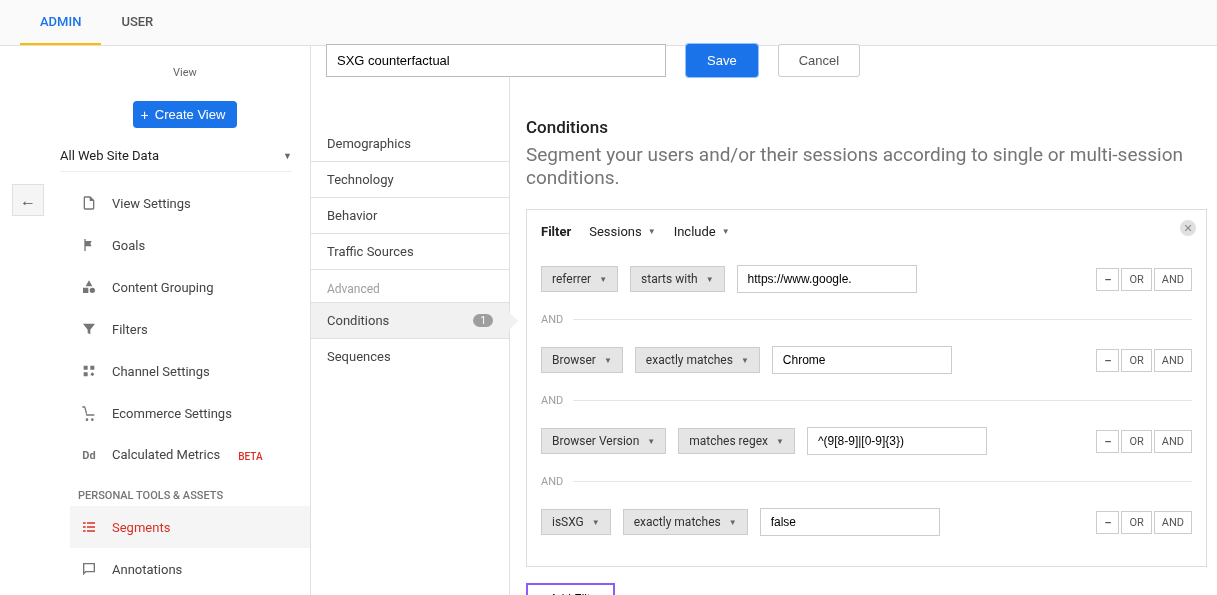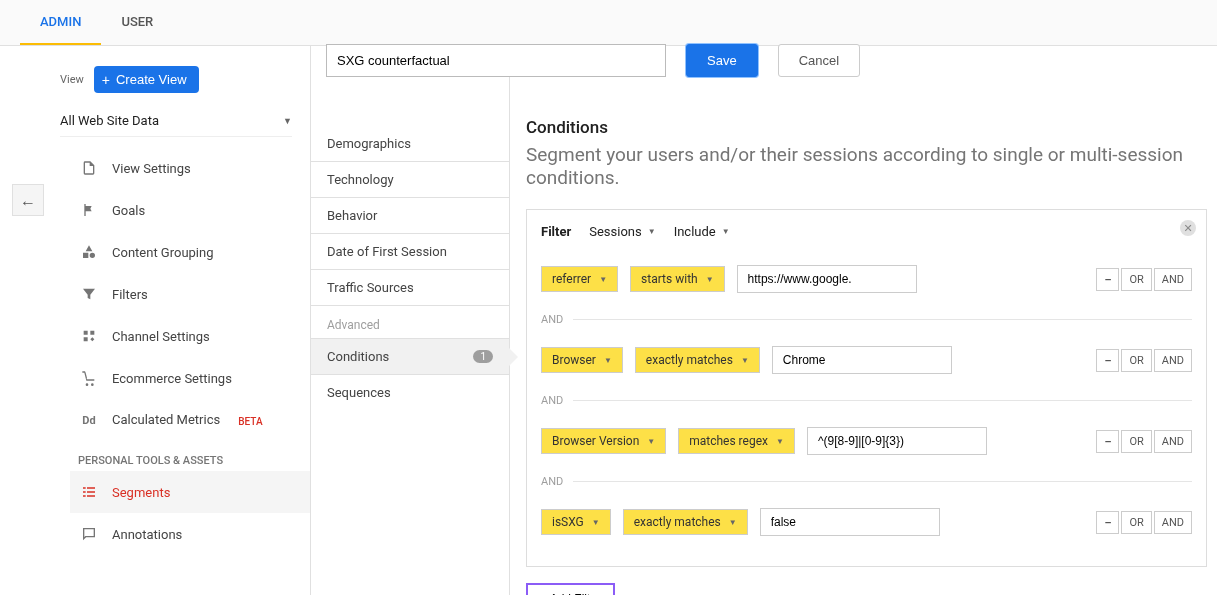--- a/index.html
+++ b/index.html
@@ -5,21 +5,21 @@
   * { box-sizing: border-box; margin: 0; padding: 0; }
   body { font-family: Roboto, Arial, sans-serif; font-size: 13px; color: #212121; background: #fff; width: 1217px; }
   
   .tabs { display: flex; border-bottom: 1px solid #e0e0e0; background: #fafafa; padding-left: 20px; }
   .tab { padding: 14px 20px; font-size: 13px; font-weight: 500; color: #555; cursor: pointer; border-bottom: 2px solid transparent; }
   .tab.active { color: #1a73e8; border-bottom: 2px solid #fbbc04; }
   
   .body { display: flex; }
   
   .left-col { width: 310px; padding: 20px 0 0 12px; position: relative; }
-  .view-row { display: flex; align-items: center; gap: 10px; margin-bottom: 12px; margin-left: 48px; }
+  .view-row { display: flex; align-items: center; gap: 22px; margin-bottom: 12px; margin-left: 48px; flex-direction: column; }
   .view-label { font-size: 11px; color: #666; }
   .create-view-btn { display: flex; align-items: center; gap: 6px; background: #1a73e8; color: #fff; border: none; border-radius: 4px; padding: 6px 12px 6px 8px; font-size: 13px; cursor: pointer; }
   .plus-circle { font-size: 14px; line-height: 1; }
   .all-data { margin-left: 48px; margin-right: 18px; display: flex; align-items: center; justify-content: space-between; padding: 8px 0; border-bottom: 1px solid #eee; margin-bottom: 10px; gap: 32px; }
   
   .back-btn { position: absolute; left: 12px; top: 138px; width: 32px; height: 32px; background: #f5f5f5; border: 1px solid #e0e0e0; display:flex; align-items:center; justify-content:center; cursor:pointer; font-size:16px; color:#555; }
   
   .nav { margin-left: 58px; }
   .nav-item { display: flex; align-items: flex-end; gap: 14px; padding: 13px 10px; cursor: pointer; color: #444; }
   .nav-item.active { background: #f5f5f5; color: #d93025; }
@@ -47,21 +47,21 @@
   .cond-desc { color: #757575; margin-bottom: 20px; font-size: 19px; }
   
   .filter-box { border: 1px solid #ddd; padding: 14px 14px 18px; position: relative; background: #fff; }
   .filter-header { display:flex; gap:18px; align-items:center; margin-bottom:14px; font-size:13px; }
   .filter-header .filter-label { font-weight:700; }
   .hdr-select { display:flex; align-items:center; gap:6px; cursor:pointer; }
   .close-filter { position:absolute; top:10px; right:10px; width:16px; height:16px; border-radius:50%; background:#e0e0e0; color:#888; font-size:11px; display:flex; align-items:center; justify-content:center; cursor:pointer; }
   
   .cond-row { display:flex; align-items:center; gap:12px; margin-bottom:0; position:relative; }
   .row-inner { padding:12px 0; display:flex; align-items:center; gap:12px; }
-  .pill { border:1px solid #ccc; background:#fde047; padding:5px 10px; display:flex; align-items:center; gap:8px; cursor:pointer; font-size:12px; color:#333; }
+  .pill { border:1px solid #ccc; background:#e5e5e5; padding:5px 10px; display:flex; align-items:center; gap:8px; cursor:pointer; font-size:12px; color:#333; }
   .pill .caret, .hdr-select .caret { font-size:8px; color:#666; }
   .text-input { border:1px solid #ccc; padding:6px 10px; font-size:12px; min-width:180px; }
   
   .logic-right { position:absolute; right:0; display:flex; gap:2px; }
   .logic-btn { border:1px solid #ccc; background:#fff; color:#555; font-size:11px; padding:4px 7px; cursor:pointer; }
   .logic-btn.minus { font-weight:bold; }
   
   .and-sep { display:flex; align-items:center; gap:10px; margin: 8px 0; }
   .and-sep .and-word { color:#9e9e9e; font-size:11px; }
   .and-sep .line { flex:1; height:1px; background:#e5e5e5; }
@@ -164,21 +164,20 @@
         </span>
         <span>Annotations</span>
       </div>
     </div>
   </div>
 
   <div class="mid-col">
     <div class="mid-item">Demographics</div>
     <div class="mid-item">Technology</div>
     <div class="mid-item">Behavior</div>
-    <div class="mid-item">Date of First Session</div>
     <div class="mid-item">Traffic Sources</div>
     <div class="mid-section">Advanced</div>
     <div class="mid-item selected">
       <span>Conditions</span>
       <span class="count-badge">1</span>
     </div>
     <div class="mid-item">Sequences</div>
   </div>
 
   <div class="right-col">

